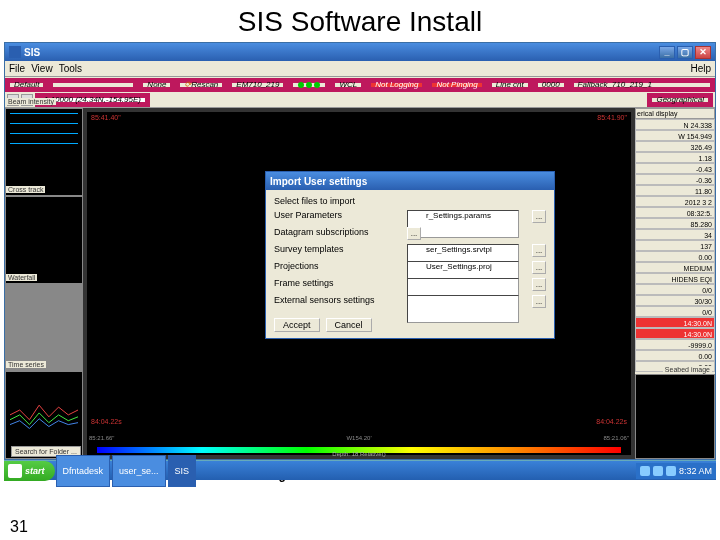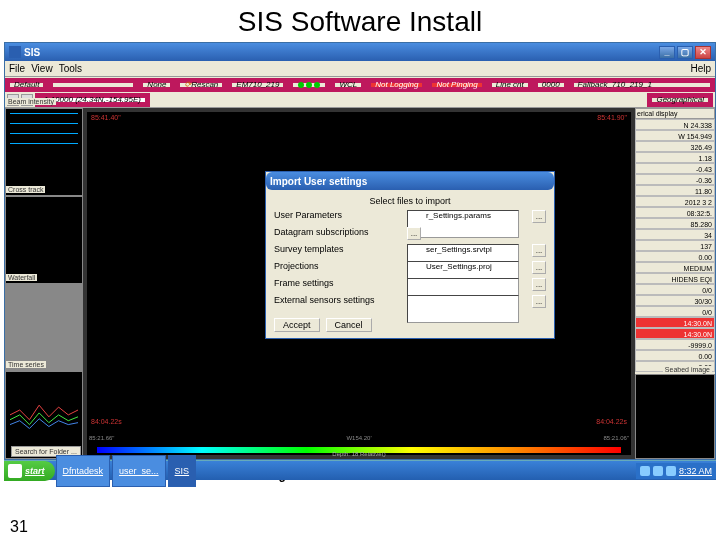--- a/index.html
+++ b/index.html
@@ -32,30 +32,30 @@
   .colorbar { position:absolute; bottom:2px; left:10px; right:10px; height:6px; background:linear-gradient(90deg,#00f,#0ff,#0f0,#ff0,#f80,#f00); }
   .bot-row { position:absolute; bottom:12px; left:2px; right:2px; height:8px; display:flex; justify-content:space-between; color:#888; font-size:6px; }
   .right-pane { width:80px; background:#ece9d8; display:flex; flex-direction:column; font-size:7px; }
   .rp-head { background:#ece9d8; border:1px solid #999; padding:1px; font-size:7px; }
   .rp-cell { background:#ece9d8; border:1px solid #bbb; padding:0 2px; text-align:right; height:11px; line-height:11px; }
   .rp-cell.red { background:#e33; color:#fff; }
   .seabed { border:1px solid #888; flex:1; background:#000; position:relative; margin-top:2px; }
   .seabed .sb-title { position:absolute; top:-9px; right:2px; font-size:7px; color:#333; background:#ece9d8; padding:0 2px; }
   
   .dialog { position:absolute; top:128px; left:260px; width:290px; background:#ece9d8; border:1px solid #2a5fb0; box-shadow:2px 2px 6px rgba(0,0,0,.5); }
-  .dlg-title { height:18px; background:linear-gradient(#4a8de0,#2a5fb0); color:#fff; font-size:10px; font-weight:bold; display:flex; align-items:center; padding:0 4px;border-radius:6px; }
+  .dlg-title { height:18px; background:linear-gradient(#4a8de0,#2a5fb0); color:#fff; font-size:10px; font-weight:bold; display:flex; align-items:center; padding:0 4px; }
   .dlg-body { padding:6px 8px; font-size:9px; }
-  .dlg-body .hdr { margin-bottom:4px;text-align:center; }
+  .dlg-body .hdr { margin-bottom:4px; }
   .dlg-row { display:flex; align-items:flex-start; height:17px; gap:13px; }
   .dlg-row .lbl { width:120px; }
   .dlg-row .fld { flex:1; background:#fff; border:1px inset #999; height:28px; font-size:8px; padding:0 18px; overflow:hidden; white-space:nowrap; }
   .dlg-row .browse { width:14px; height:13px; background:#ece9d8; border:1px outset #fff; font-size:8px; text-align:center; line-height:11px; cursor:pointer; }
   .dlg-btns { display:flex; gap:6px; justify-content:flex-start; margin-top:6px; }
   .dlg-btn { background:#ece9d8; border:1px outset #fff; padding:1px 8px; font-size:9px; cursor:pointer; }
-  .xp-task { height:20px; background:linear-gradient(#3a81d8,#235fb0); display:flex; align-items:center; font-size:9px; color:#fff; border-top:1px solid #6ab; margin:0 4px;text-decoration:underline;}
+  .xp-task { height:20px; background:linear-gradient(#3a81d8,#235fb0); display:flex; align-items:center; font-size:9px; color:#fff; border-top:1px solid #6ab; margin:0 4px;}
   .start-btn { background:linear-gradient(#5c4,#3a2); height:20px; padding:0 10px 0 4px; display:flex; align-items:center; font-weight:bold; font-style:italic; border-radius:0 10px 10px 0; gap:3px;}
   .start-flag { width:14px; height:14px; background:#fff; border-radius:2px; position:relative; }
   .task-item { background:#4a8de0; border:1px solid #2a5fb0; height:32px; margin:0 1px; padding:0 6px; display:flex; align-items:center; gap:3px; }
   .task-item.active { background:#2a5fb0; }
   .tray { margin-left:auto; background:#2a70c8; height:16px; padding:0 4px; display:flex; align-items:center; gap:3px; }
   .tray-ico { width:10px; height:10px; background:#8cf; border-radius:2px; }
   .real-taskbar-wrap { position:absolute; left:0; right:0; top:460px; }
   .caption { font-size:12px; padding:8px 10px 2px; font-weight:bold; }
   .footer { position:absolute; bottom:4px; left:0; right:0; display:flex; justify-content:space-between; padding:0 10px; font-size:9px; }
   .footer .pg { font-size:16px; }

